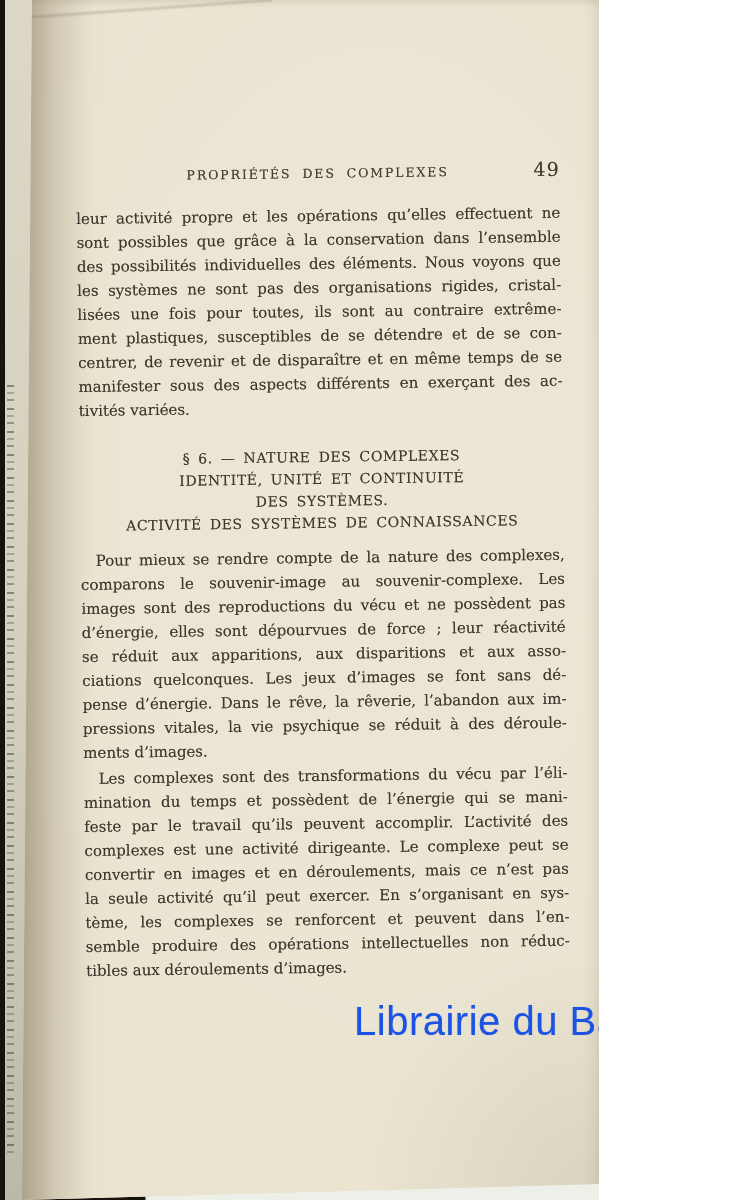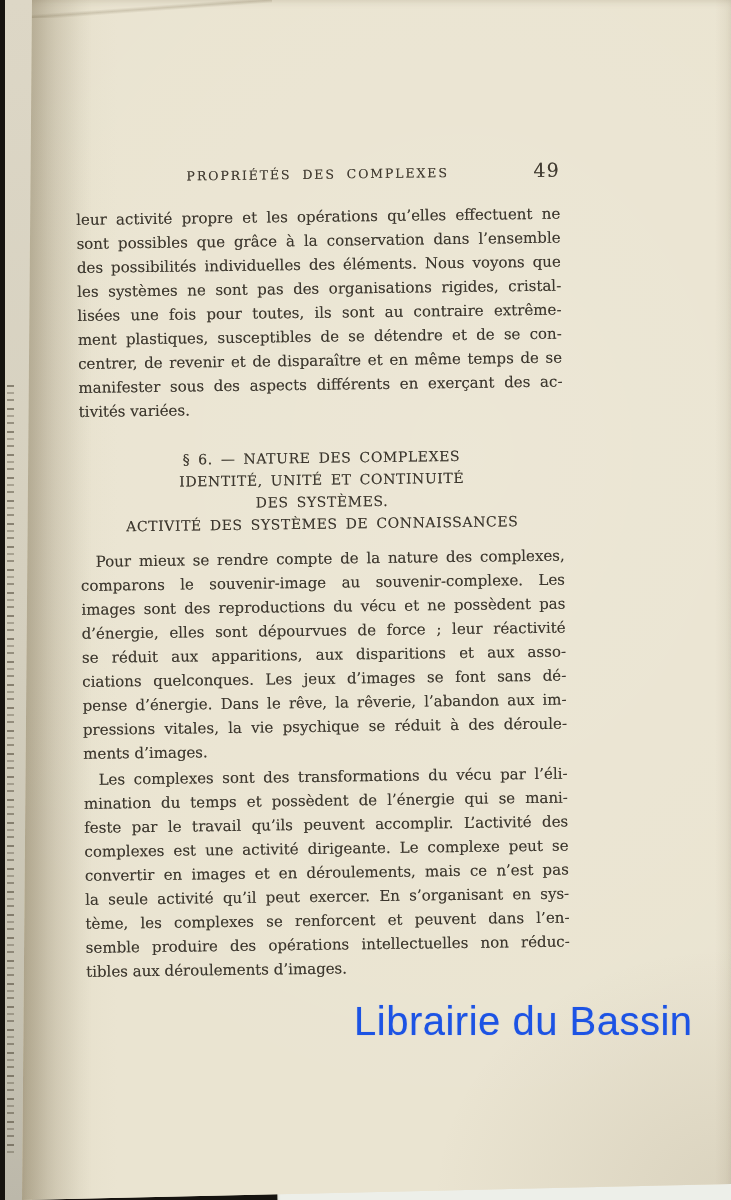--- a/index.html
+++ b/index.html
@@ -1,19 +1,19 @@
 <!DOCTYPE html>
 <html><head>
 <meta charset="utf-8">
 <title></title>
 <style>
   html,body { margin:0; padding:0; }
   .photo {
     position: relative;
-    width: 731px; height: 1200px;
+    width: 599px; height: 1200px;
     background: #16130f;
     overflow: hidden;
     font-family: "DejaVu Serif", "Liberation Serif", serif;
   }
 
   
   .under-left {
     position: absolute; left: 5px; top: 0; bottom: 0; width: 27px;
     background: linear-gradient(180deg, #ddd7c6 0%, #d4cfbe 55%, #c6c2b2 85%, #bcb8aa 100%);
     z-index: 1;

